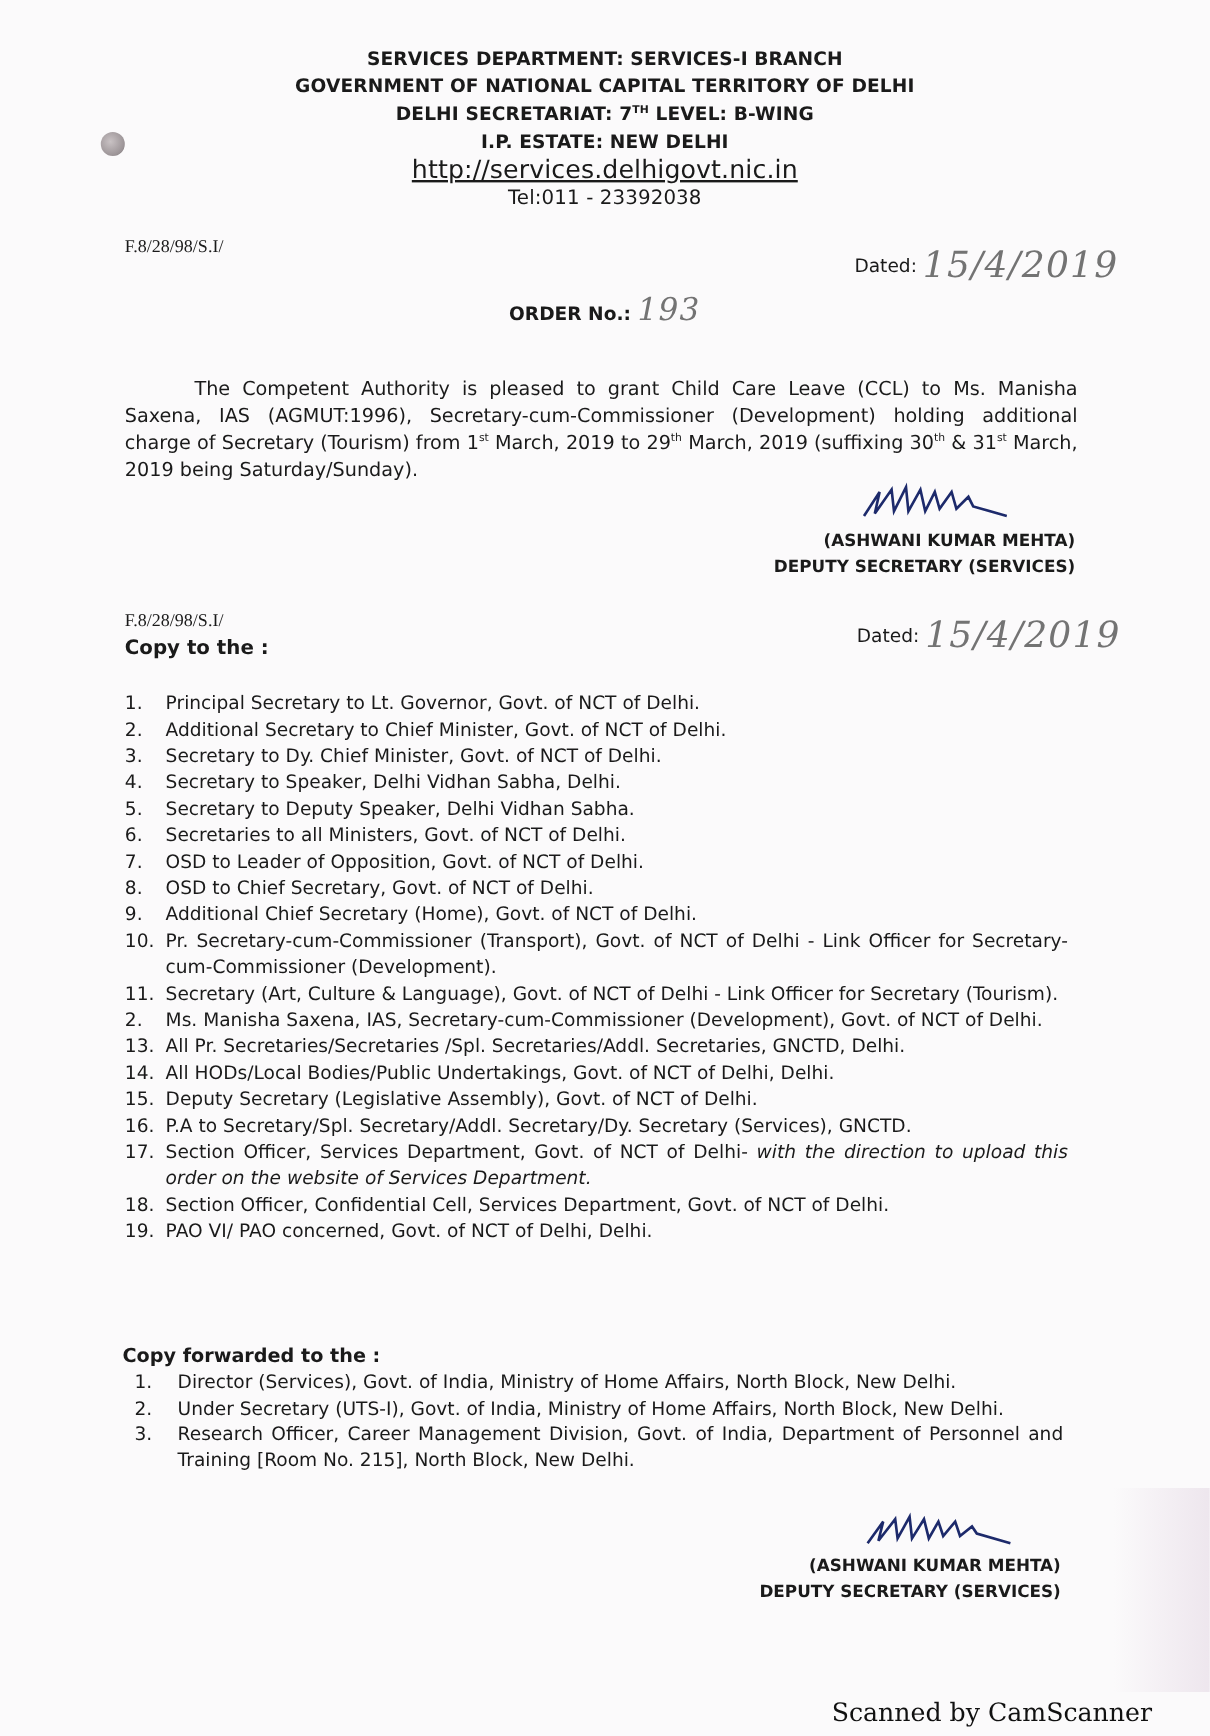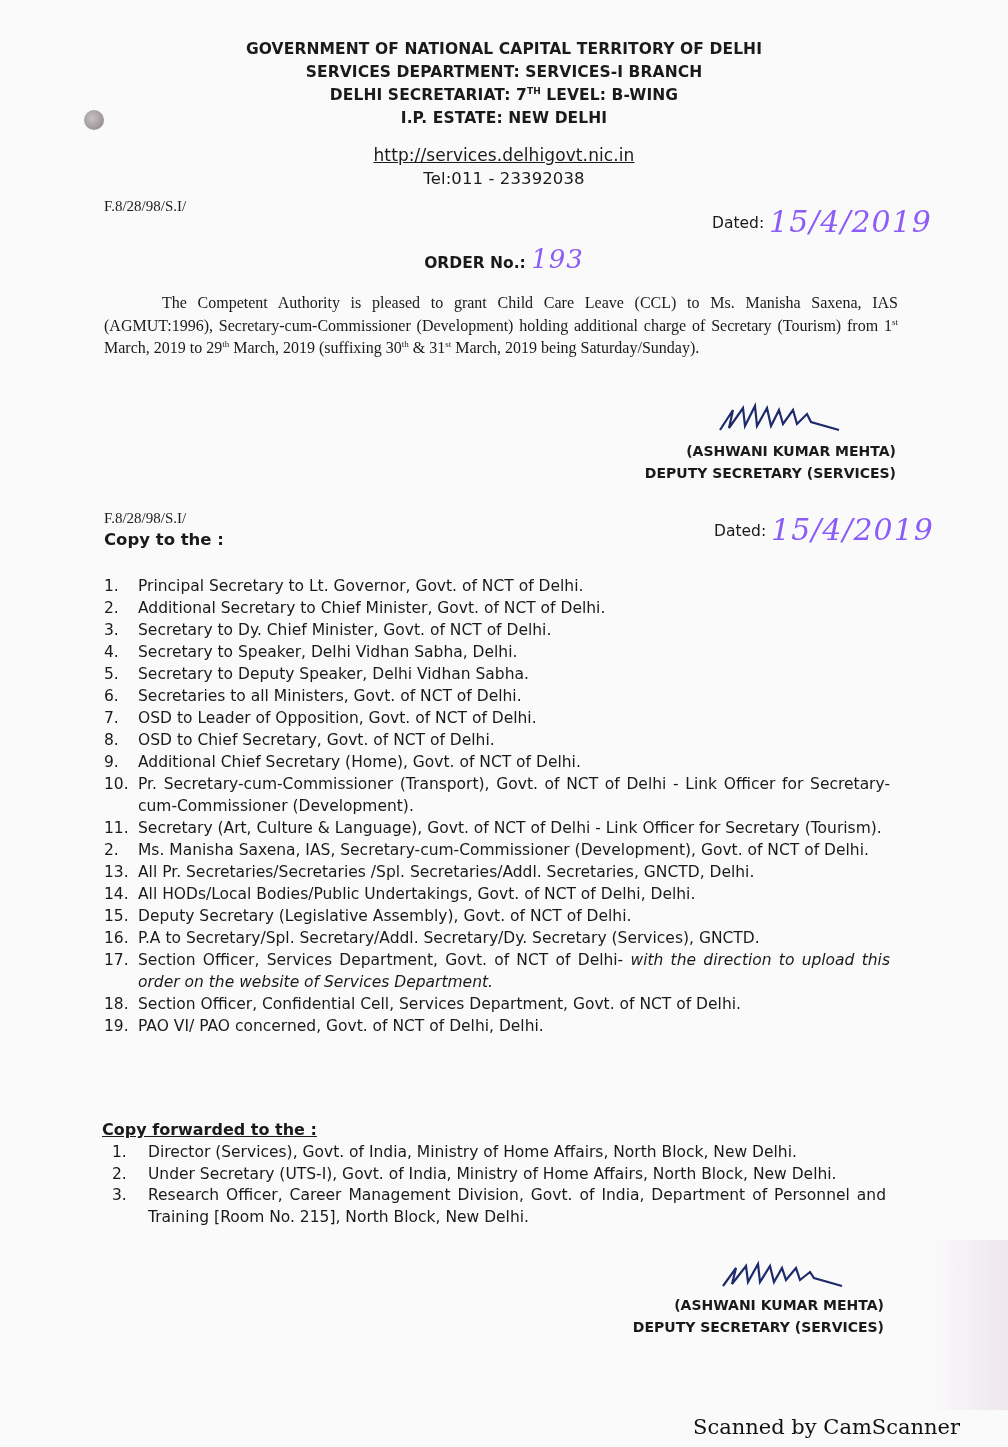--- a/index.html
+++ b/index.html
@@ -8,55 +8,55 @@
     background:#fbfafb; color:#1a1a1a;
     font-family:"DejaVu Sans", sans-serif;
   }
   .page { position:absolute; left:0; top:0; width:1008px; height:1447px; }
   .hole {
     position:absolute; left:84px; top:110px; width:20px; height:20px; border-radius:50%;
     background:radial-gradient(circle at 40% 40%, #c9c2c4, #9b9396 70%, #3a3436 100%);
   }
   .header { position:absolute; left:0; width:1008px; top:38px; text-align:center;
     font-weight:bold; font-size:15.5px; line-height:23px; letter-spacing:0.1px; }
-  .header .url { text-decoration:underline; font-weight:normal; font-size:17px;margin-top:14px; }
+  .header .url { text-decoration:underline; font-weight:normal; font-size:21px; }
   .header .tel { font-weight:normal; font-size:16.5px; }
   sup { font-size:9px; vertical-align:super; line-height:0; }
   .ref { position:absolute; left:104px; font-size:15px;font-family:Liberation Serif, serif; }
   .dated { position:absolute; font-size:15.5px; }
-  .hand { font-family:"DejaVu Serif", serif; font-style:italic; font-size:30px; color:#8b5cf6; letter-spacing:1px; }
+  .hand { font-family:"DejaVu Serif", serif; font-style:italic; font-size:30px; color:#737373; letter-spacing:1px; }
   .order { position:absolute; left:0; width:1008px; top:244px; text-align:center; font-size:15.5px; font-weight:bold; }
   .order .hand { font-size:26px; font-weight:normal; }
-  .para { position:absolute; left:104px; width:794px; top:292px; font-size:16px; line-height:22.5px; text-align:justify;font-family:Liberation Serif, serif; }
+  .para { position:absolute; left:104px; width:794px; top:313px; font-size:16px; line-height:22.5px; text-align:justify; }
   .para .indent { display:inline-block; width:58px; }
   .sig { position:absolute; text-align:right; font-weight:bold; font-size:14px; line-height:22px; }
   .sigmark { position:absolute; }
   .copyto { position:absolute; left:104px; font-size:16.5px; font-weight:bold; }
   ol.cc { position:absolute; left:104px; width:786px; margin:0; padding:0; list-style:none; font-size:15.5px; line-height:22px; }
   ol.cc li { position:relative; padding-left:34px; text-align:justify; }
   ol.cc li .num { position:absolute; left:0; top:0; }
   ol.cc li .ital { font-style:italic; }
-  .fwd-title { position:absolute; left:102px; top:1120px; font-size:16px; font-weight:bold;text-decoration:underline; }
+  .fwd-title { position:absolute; left:102px; top:1120px; font-size:16px; font-weight:bold; }
   ol.fwd { position:absolute; left:112px; top:1142px; width:774px; margin:0; padding:0; list-style:none; font-size:15.5px; line-height:21.5px; }
   ol.fwd li { position:relative; padding-left:36px; text-align:justify; }
   ol.fwd li .num { position:absolute; left:0; top:0; }
   .scanned { position:absolute; right:48px; top:1415px; font-family:"DejaVu Serif", serif; font-size:21px; color:#111; }
   .shade { position:absolute; right:0; top:1240px; width:80px; height:170px;
     background:linear-gradient(to right, rgba(245,240,245,0), rgba(236,228,236,0.9)); }
 </style>
 </head>
 <body>
 
 <div class="page">
   <div class="hole"></div>
   <div class="shade"></div>
 
   <div class="header">
+    <div>SERVICES DEPARTMENT: SERVICES-I BRANCH</div>
     <div>GOVERNMENT OF NATIONAL CAPITAL TERRITORY OF DELHI</div>
-    <div>SERVICES DEPARTMENT: SERVICES-I BRANCH</div>
     <div><span>DELHI SECRETARIAT: 7</span><sup>TH</sup><span> LEVEL: B-WING</span></div>
     <div>I.P. ESTATE: NEW DELHI</div>
     <div class="url">http://services.delhigovt.nic.in</div>
     <div class="tel">Tel:011 - 23392038</div>
   </div>
 
   <div class="ref" style="top:198px;">F.8/28/98/S.I/</div>
   <div class="dated" style="left:712px; top:200px;">
     <span>Dated:</span>
     <span class="hand" style="position:relative; top:4px;">15/4/2019</span>

